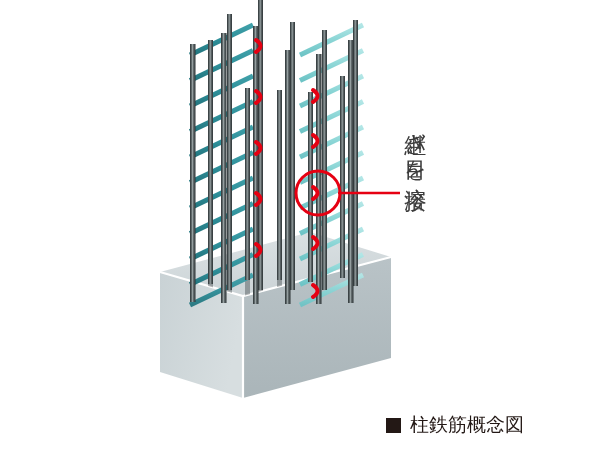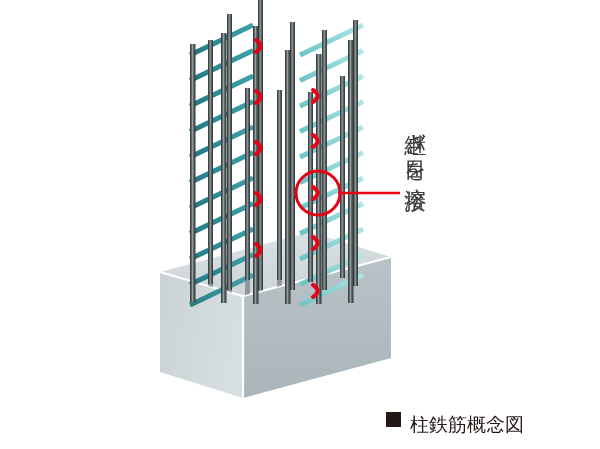--- a/index.html
+++ b/index.html
@@ -20,21 +20,21 @@
     font-size:22px;
     line-height:1.06;
     letter-spacing:1px;
     color:#3c3c3c;
     white-space:nowrap;
     user-select:none;
   }
   .caption{
     position:absolute;
     display:flex;
-    align-items:flex-start;
+    align-items:center;
     gap:9px;
     font-family:"DejaVu Sans","Liberation Sans",sans-serif;
     font-size:19px;
     color:#231815;
     white-space:nowrap;
     user-select:none;
   }
   .caption-marker{
     width:15px;height:15px;
     background:#231815;

